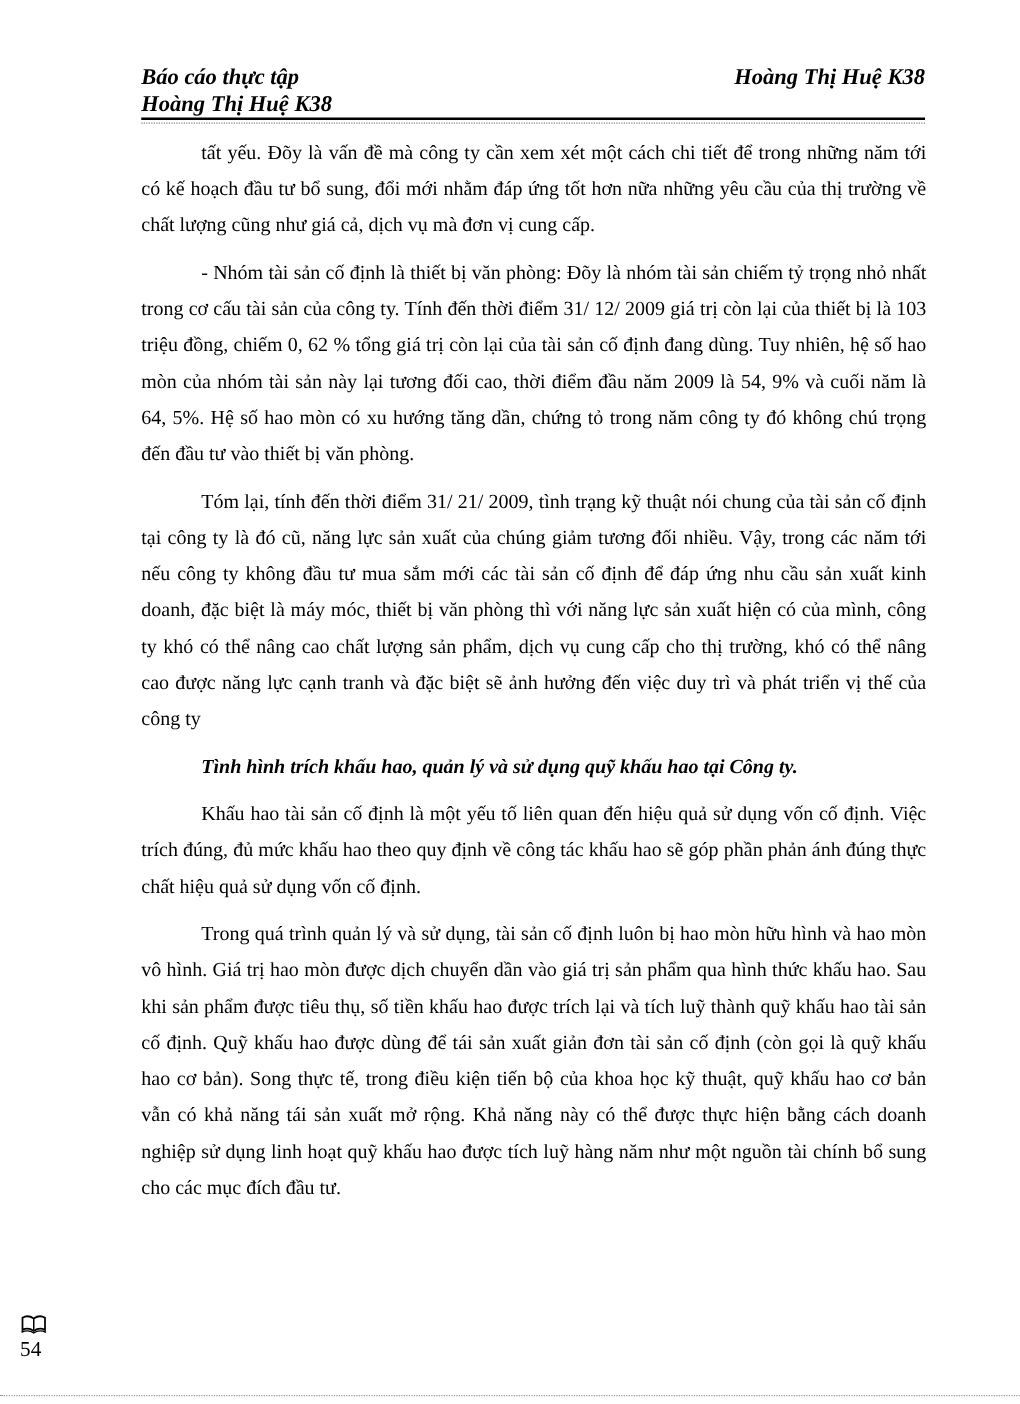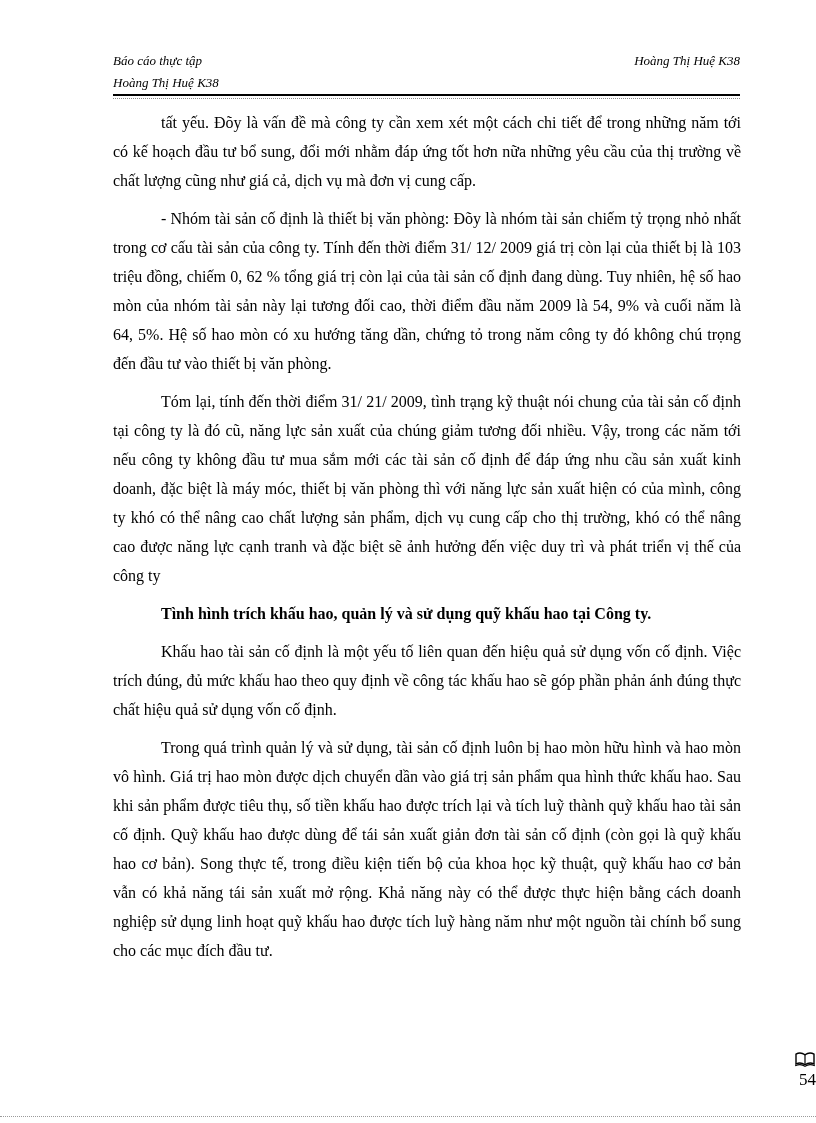--- a/index.html
+++ b/index.html
@@ -15,23 +15,23 @@
     height: 1123px;
     background: #ffffff;
     overflow: hidden;
   }
   
   .header {
     position: absolute;
     top: 50px;
     left: 113px;
     width: 627px;
-    font-weight: normal;
+    font-weight: bold;
     font-style: italic;
-    font-size: 13px;
+    font-size: 18px;
     line-height: 22px;
   }
   .header-row {
     display: flex;
     justify-content: space-between;
   }
   .header-rule {
     position: absolute;
     top: 94px;
     left: 113px;
@@ -50,29 +50,30 @@
     line-height: 29px;
     text-align: justify;
   }
   .body-para {
     text-indent: 48px;
     margin-bottom: 9px;
   }
   .section-heading {
     text-indent: 48px;
     font-weight: bold;
+    font-style: italic;
     margin-bottom: 9px;
   }
   
   .footer {
     position: absolute;
     top: 1052px;
     left: 0;
     width: 816px;
-    text-align: right;
+    text-align: left;
     padding-left: 16px;
   }
   .book-icon-wrap {
     display: block;
     height: 17px;
     line-height: 17px;
   }
   .page-number {
     font-size: 17px;
     line-height: 22px;

